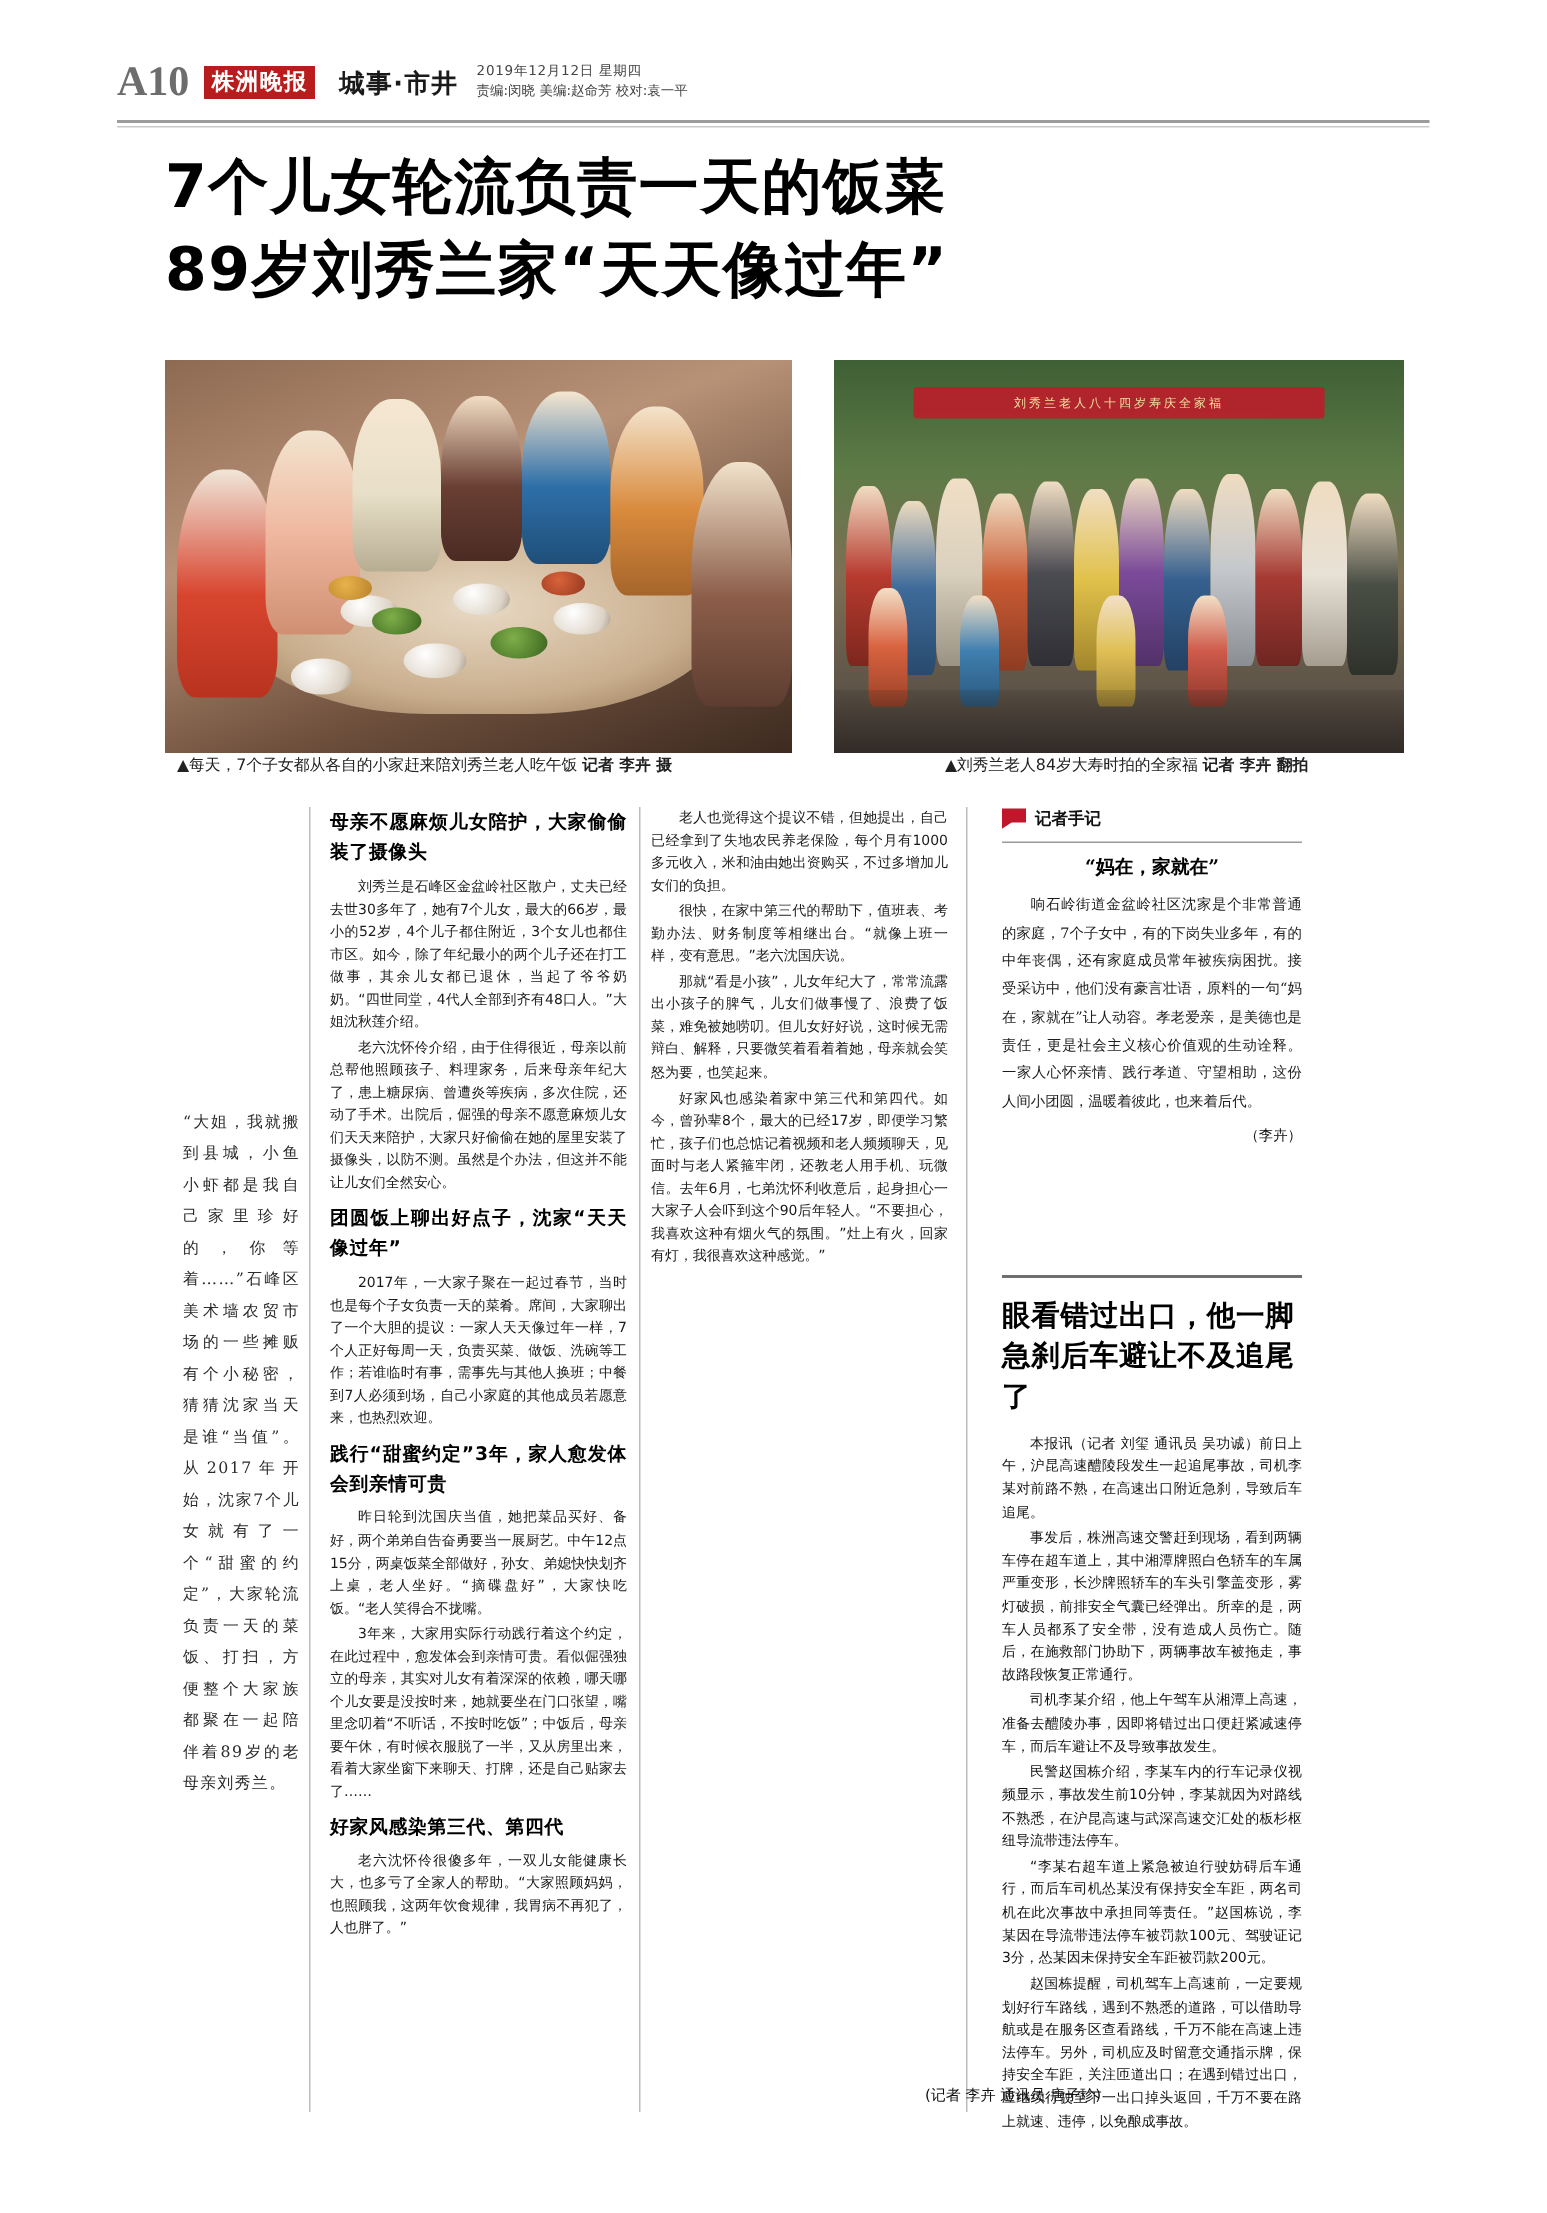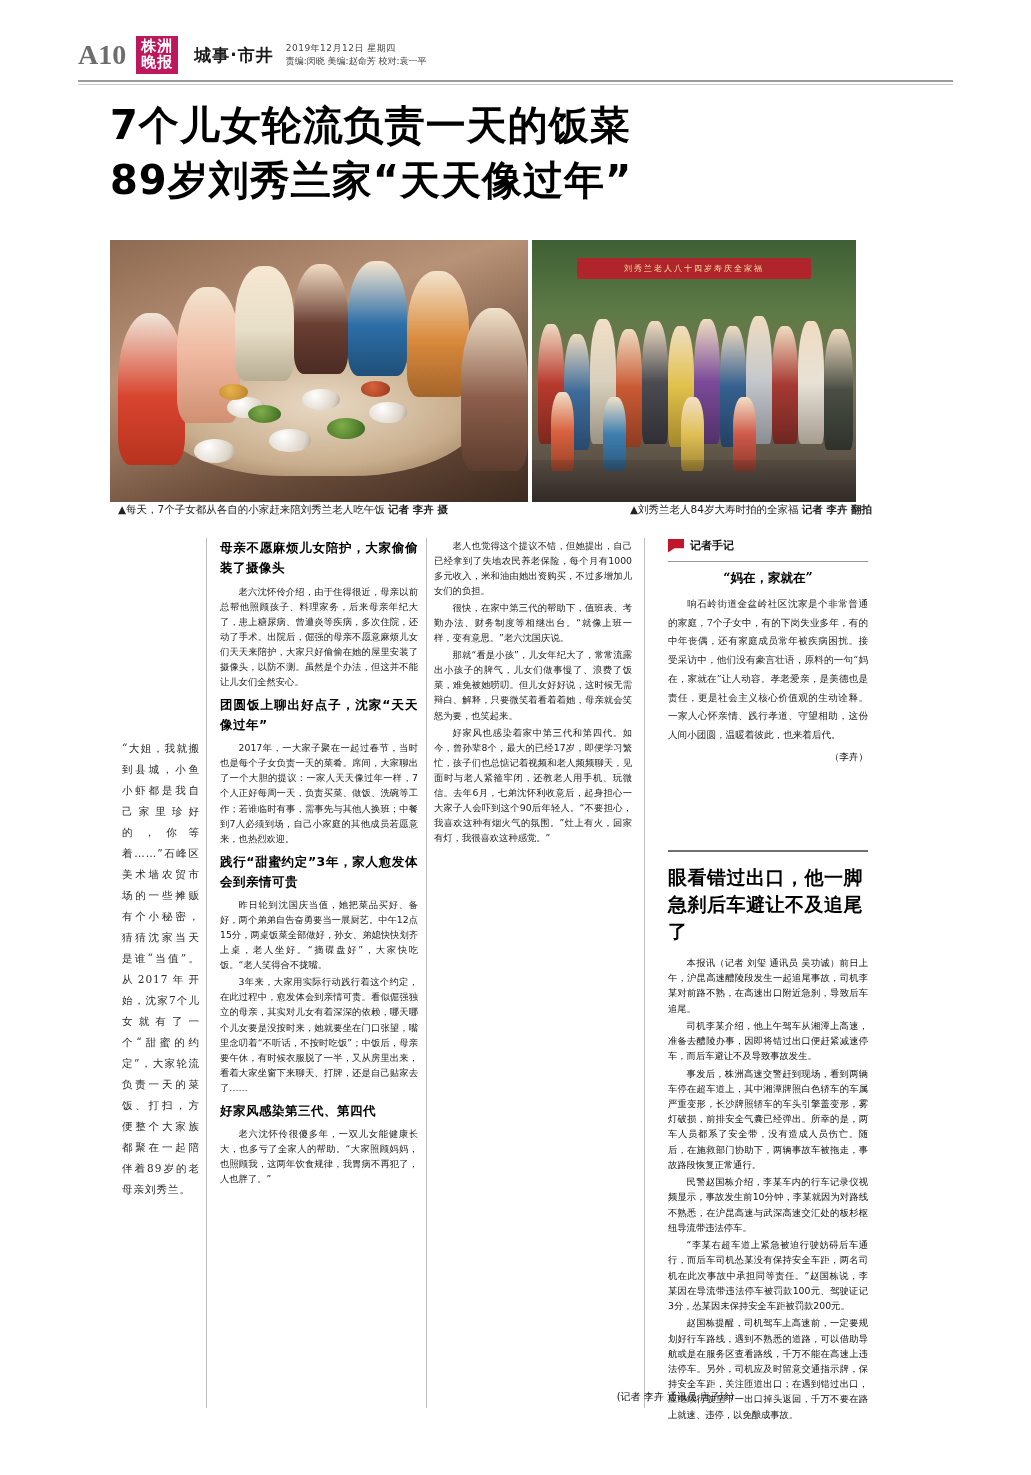--- a/index.html
+++ b/index.html
@@ -16,24 +16,24 @@
   
   .masthead{
     position:absolute;left:78px;top:34px;width:875px;height:42px;
     display:flex;align-items:center;gap:10px;
   }
   .folio{
     font-size:28px;font-weight:bold;color:#6d6d6d;letter-spacing:0px;
     font-family:"Liberation Serif",serif;
   }
   .paper-logo{
-    background:#be185d;color:#fff;font-size:15px;font-weight:bold;
+    background:#b91c1c;color:#fff;font-size:15px;font-weight:bold;
     padding:3px 5px;line-height:1.05;letter-spacing:1px;
     font-family:"DejaVu Sans",sans-serif;
-    display:flex;flex-direction:column;align-items:center;
+    display:flex;align-items:center;
   }
   .paper-logo span{display:block;}
   .section-title{
     font-size:17px;font-weight:bold;color:#1a1a1a;margin-left:6px;letter-spacing:1px;
   }
   .issue-meta{
     margin-left:2px;font-size:9px;color:#444;line-height:1.5;
   }
   .issue-meta div:first-child{letter-spacing:.5px;}
   .masthead-rule{
@@ -49,21 +49,21 @@
     font-family:"DejaVu Sans",sans-serif;
     font-weight:bold;font-size:40px;line-height:1.38;color:#000;
     letter-spacing:1px;
   }
   .headline div{white-space:nowrap;}
 
   
   .photo-row{position:absolute;left:110px;top:240px;width:810px;height:265px;}
   .photo{position:absolute;top:0;overflow:hidden;border:0;}
   .photo-left{left:0;width:418px;height:262px;}
-  .photo-right{left:422px;width:324px;height:262px;}
+  .photo-right{left:446px;width:380px;height:262px;}
 
   .cap-row{position:absolute;left:110px;top:503px;width:810px;height:20px;font-size:10.5px;color:#222;}
   .cap{position:absolute;white-space:nowrap;}
   .cap .credit{font-weight:bold;}
   .cap-left{left:8px;}
   .cap-right{left:520px;}
 
   
   .ph-img{position:absolute;inset:0;}
   .gr1{background:linear-gradient(160deg,#8e6a52 0%,#b89277 35%,#6d4f3c 70%,#3d2a20 100%);}
@@ -214,20 +214,21 @@
   <div class="body-area">
 
     <div class="vrule" style="left:128px;"></div>
     <div class="vrule" style="left:348px;"></div>
     <div class="vrule" style="left:566px;"></div>
 
     <div class="quote-col">“大姐，我就搬到县城，小鱼小虾都是我自己家里珍好的，你等着……”石峰区美术墙农贸市场的一些摊贩有个小秘密，猜猜沈家当天是谁“当值”。从2017年开始，沈家7个儿女就有了一个“甜蜜的约定”，大家轮流负责一天的菜饭、打扫，方便整个大家族都聚在一起陪伴着89岁的老母亲刘秀兰。</div>
 
     <div class="col c1">
       <div class="sub first">母亲不愿麻烦儿女陪护，大家偷偷装了摄像头</div>
+      <p>刘秀兰是石峰区金盆岭社区散户，丈夫已经去世30多年了，她有7个儿女，最大的66岁，最小的52岁，4个儿子都住附近，3个女儿也都住市区。如今，除了年纪最小的两个儿子还在打工做事，其余儿女都已退休，当起了爷爷奶奶。“四世同堂，4代人全部到齐有48口人。”大姐沈秋莲介绍。</p>
       <p>老六沈怀伶介绍，由于住得很近，母亲以前总帮他照顾孩子、料理家务，后来母亲年纪大了，患上糖尿病、曾遭炎等疾病，多次住院，还动了手术。出院后，倔强的母亲不愿意麻烦儿女们天天来陪护，大家只好偷偷在她的屋里安装了摄像头，以防不测。虽然是个办法，但这并不能让儿女们全然安心。</p>
       <div class="sub">团圆饭上聊出好点子，沈家“天天像过年”</div>
       <p>2017年，一大家子聚在一起过春节，当时也是每个子女负责一天的菜肴。席间，大家聊出了一个大胆的提议：一家人天天像过年一样，7个人正好每周一天，负责买菜、做饭、洗碗等工作；若谁临时有事，需事先与其他人换班；中餐到7人必须到场，自己小家庭的其他成员若愿意来，也热烈欢迎。</p>
       <div class="sub">践行“甜蜜约定”3年，家人愈发体会到亲情可贵</div>
       <p>昨日轮到沈国庆当值，她把菜品买好、备好，两个弟弟自告奋勇要当一展厨艺。中午12点15分，两桌饭菜全部做好，孙女、弟媳快快划齐上桌，老人坐好。“摘碟盘好”，大家快吃饭。“老人笑得合不拢嘴。</p>
       <p>3年来，大家用实际行动践行着这个约定，在此过程中，愈发体会到亲情可贵。看似倔强独立的母亲，其实对儿女有着深深的依赖，哪天哪个儿女要是没按时来，她就要坐在门口张望，嘴里念叨着“不听话，不按时吃饭”；中饭后，母亲要午休，有时候衣服脱了一半，又从房里出来，看着大家坐窗下来聊天、打牌，还是自己贴家去了……</p>
       <div class="sub">好家风感染第三代、第四代</div>
       <p>老六沈怀伶很傻多年，一双儿女能健康长大，也多亏了全家人的帮助。“大家照顾妈妈，也照顾我，这两年饮食规律，我胃病不再犯了，人也胖了。”</p>
     </div>
 
@@ -248,22 +249,22 @@
       <div class="side-body">
         <p>响石岭街道金盆岭社区沈家是个非常普通的家庭，7个子女中，有的下岗失业多年，有的中年丧偶，还有家庭成员常年被疾病困扰。接受采访中，他们没有豪言壮语，原料的一句“妈在，家就在”让人动容。孝老爱亲，是美德也是责任，更是社会主义核心价值观的生动诠释。一家人心怀亲情、践行孝道、守望相助，这份人间小团圆，温暖着彼此，也来着后代。</p>
       </div>
       <div class="side-sign">（李卉）</div>
     </div>
 
     <div class="side2">
       <div class="side2-rule-top"></div>
       <div class="side2-title">眼看错过出口，他一脚急刹后车避让不及追尾了</div>
       <p>本报讯（记者 刘玺 通讯员 吴功诚）前日上午，沪昆高速醴陵段发生一起追尾事故，司机李某对前路不熟，在高速出口附近急刹，导致后车追尾。</p>
+      <p>事发后，株洲高速交警赶到现场，看到两辆车停在超车道上，其中湘潭牌照白色轿车的车属严重变形，长沙牌照轿车的车头引擎盖变形，雾灯破损，前排安全气囊已经弹出。所幸的是，两车人员都系了安全带，没有造成人员伤亡。随后，在施救部门协助下，两辆事故车被拖走，事故路段恢复正常通行。</p>
       <p>司机李某介绍，他上午驾车从湘潭上高速，准备去醴陵办事，因即将错过出口便赶紧减速停车，而后车避让不及导致事故发生。</p>
-      <p>事发后，株洲高速交警赶到现场，看到两辆车停在超车道上，其中湘潭牌照白色轿车的车属严重变形，长沙牌照轿车的车头引擎盖变形，雾灯破损，前排安全气囊已经弹出。所幸的是，两车人员都系了安全带，没有造成人员伤亡。随后，在施救部门协助下，两辆事故车被拖走，事故路段恢复正常通行。</p>
       <p>民警赵国栋介绍，李某车内的行车记录仪视频显示，事故发生前10分钟，李某就因为对路线不熟悉，在沪昆高速与武深高速交汇处的板杉枢纽导流带违法停车。</p>
       <p>“李某右超车道上紧急被迫行驶妨碍后车通行，而后车司机怂某没有保持安全车距，两名司机在此次事故中承担同等责任。”赵国栋说，李某因在导流带违法停车被罚款100元、驾驶证记3分，怂某因未保持安全车距被罚款200元。</p>
       <p>赵国栋提醒，司机驾车上高速前，一定要规划好行车路线，遇到不熟悉的道路，可以借助导航或是在服务区查看路线，千万不能在高速上违法停车。另外，司机应及时留意交通指示牌，保持安全车距，关注匝道出口；在遇到错过出口，应继续行驶至下一出口掉头返回，千万不要在路上就速、违停，以免酿成事故。</p>
     </div>
 
     <div class="byline">(记者 李卉 通讯员 唐子珍)</div>
   </div>
 
 </div>
 

